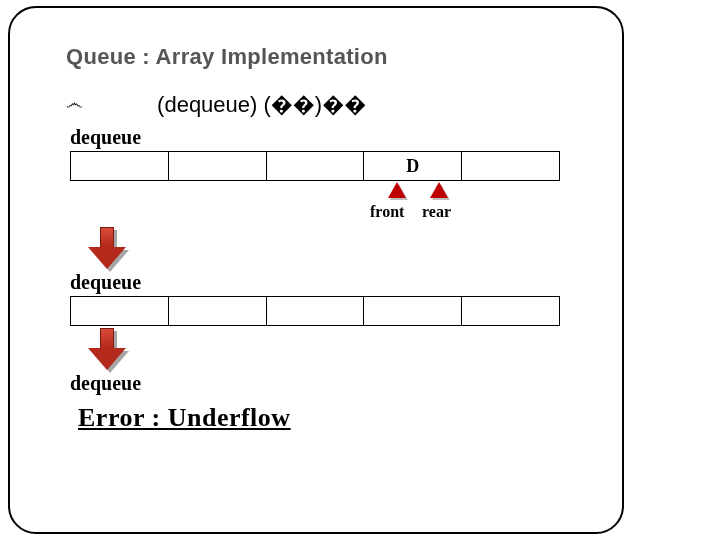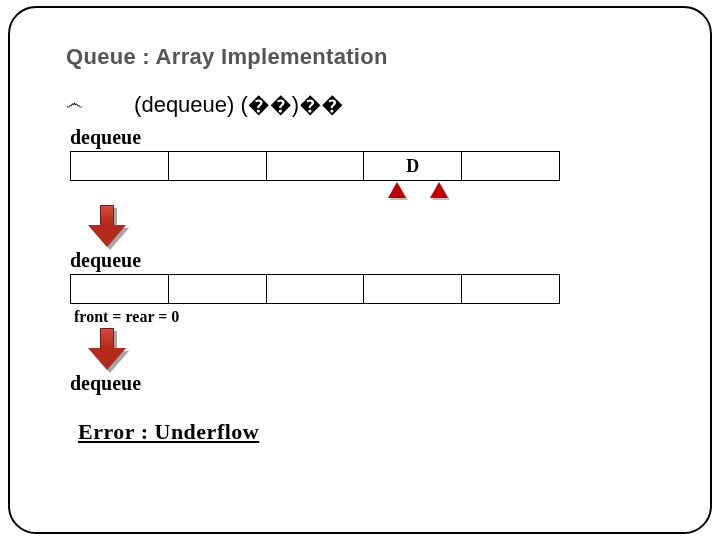--- a/index.html
+++ b/index.html
@@ -5,21 +5,21 @@
   * { box-sizing: border-box; margin: 0; padding: 0; }
   html, body { width: 720px; height: 540px; }
   body {
     font-family: "Segoe UI", Tahoma, Arial, sans-serif;
     background: #fff;
     position: relative;
   }
   .frame {
     position: absolute;
     left: 8px; top: 6px;
-    width: 704px; height: 528px;
+    width: 616px; height: 528px;
     border: 2px solid #000;
     border-radius: 28px;
     padding: 36px 56px 24px 56px;
   }
   .title {
     font-size: 22px;
     font-weight: 700;
     color: #555;
     margin-bottom: 18px;
     letter-spacing: 0.3px;
@@ -37,21 +37,21 @@
   }
   .thai {
     font-size: 18px;
     color: #000;
     flex: 0 0 auto;
   }
   .deq-label {
     font-size: 22px;
     color: #000;
     font-family: "Times New Roman", serif;
-    margin-left: 47px;
+    margin-left: 70px;
     white-space: nowrap;
   }
   .box-char { font-family: Arial, sans-serif; }
   .step-label {
     font-size: 20px;
     font-weight: 700;
     color: #000;
     font-family: "Times New Roman", serif;
     margin-left: 4px;
     margin-top: 6px;
@@ -159,24 +159,24 @@
   .front-rear-zero {
     font-family: "Times New Roman", serif;
     font-weight: 700;
     font-size: 16px;
     margin-left: 8px;
     margin-top: 4px;
   }
   .error {
     font-family: "Times New Roman", serif;
     font-weight: 700;
-    font-size: 22px;
+    font-size: 26px;
     text-decoration: underline;
     margin-left: 12px;
-    margin-top: 24px;
+    margin-top: 8px;
     letter-spacing: 0.5px;
   }
 </style>
 </head>
 <body>
 
 <div class="frame">
 
   <div class="title">Queue : Array Implementation</div>
 
@@ -189,20 +189,24 @@
   <div class="array">
     <div class="cell"></div>
     <div class="cell"></div>
     <div class="cell"></div>
     <div class="cell">D</div>
     <div class="cell"></div>
   </div>
   <div class="ptr-row">
     <div class="up-arrow shadow" style="left:318px"></div>
     <div class="up-arrow shadow" style="left:360px"></div>
+  </div>
+  <div class="ptr-labels">
+    <span style="left:300px">front</span>
+    <span style="left:352px">rear</span>
   </div>
 
   <div class="down-arrow-wrap">
     <div class="down-arrow">
       <div class="shadow">
           <div class="s-shaft"></div>
           <div class="s-head"></div>
         </div>
       <div class="shaft"></div>
         <div class="head"></div>
@@ -210,21 +214,20 @@
   </div>
 
   <div class="step-label" style="margin-top:-6px">dequeue</div>
   <div class="array">
     <div class="cell"></div>
     <div class="cell"></div>
     <div class="cell"></div>
     <div class="cell"></div>
     <div class="cell"></div>
   </div>
-  <div class="front-rear-zero">front = rear = 0</div>
 
   <div class="down-arrow-wrap">
     <div class="down-arrow">
       <div class="shadow">
           <div class="s-shaft"></div>
           <div class="s-head"></div>
         </div>
       <div class="shaft"></div>
         <div class="head"></div>
     </div>

